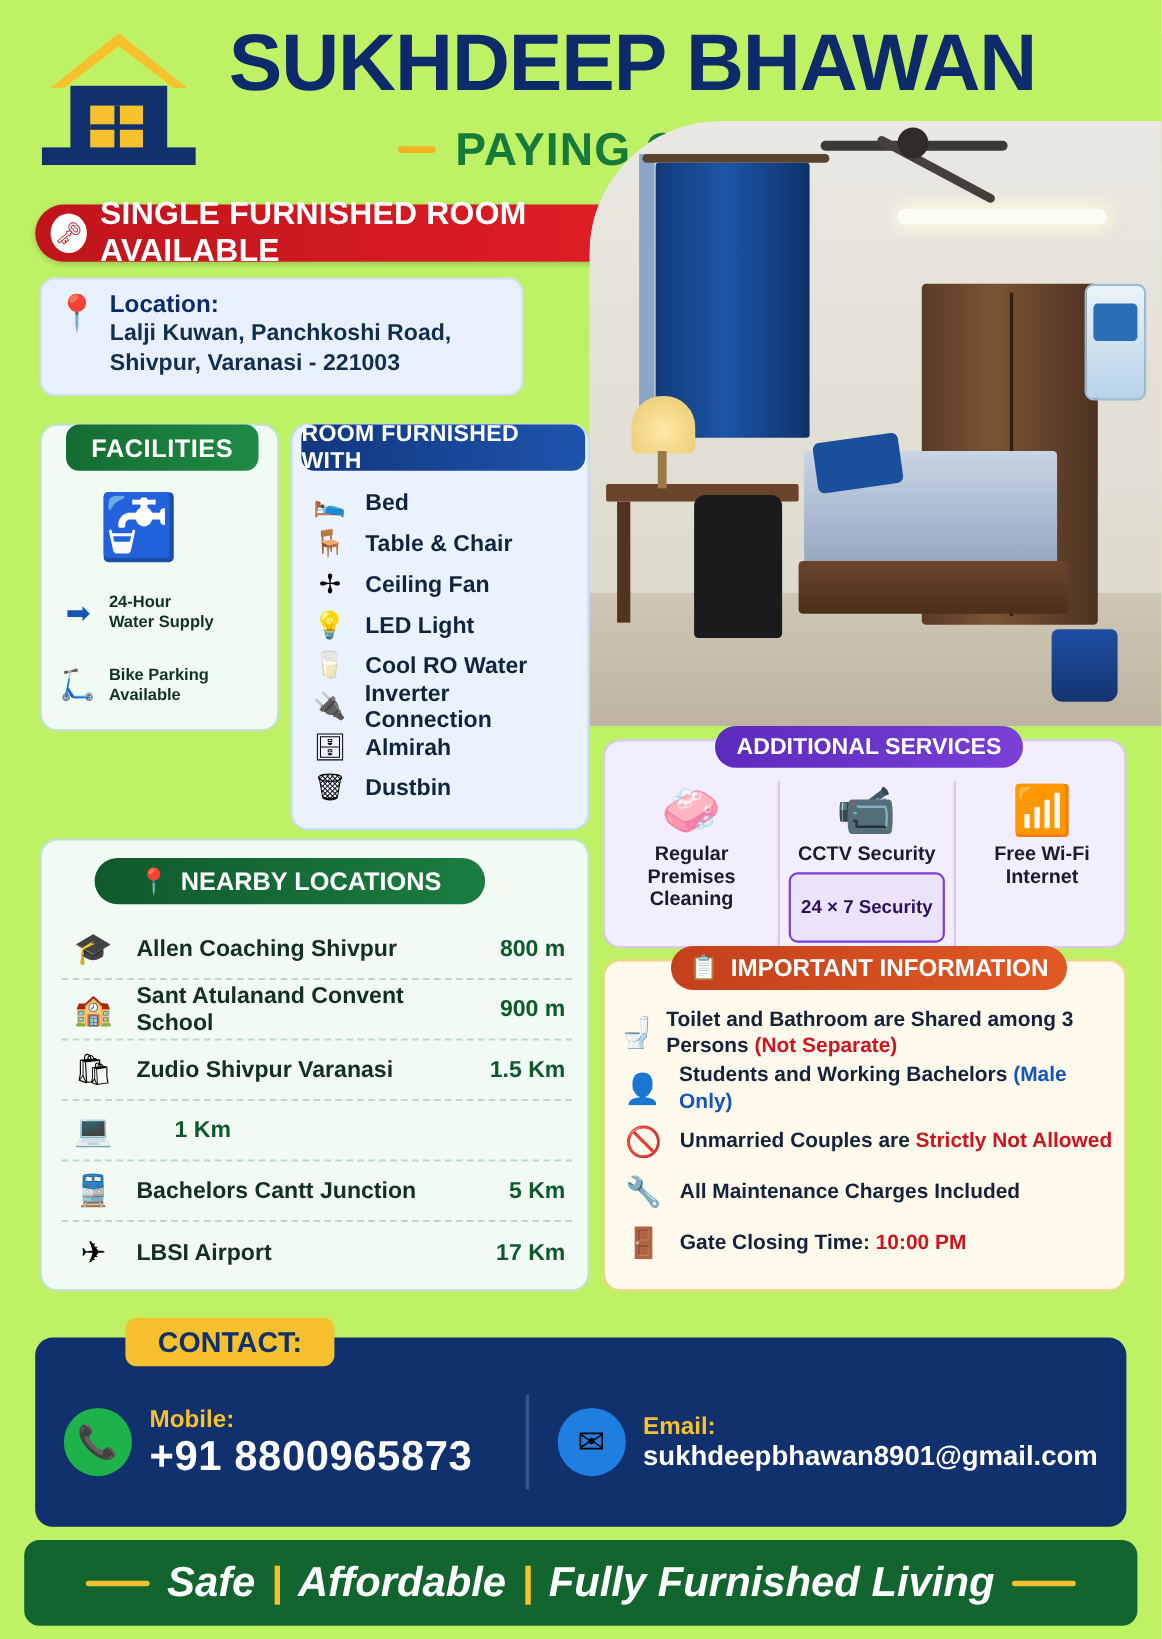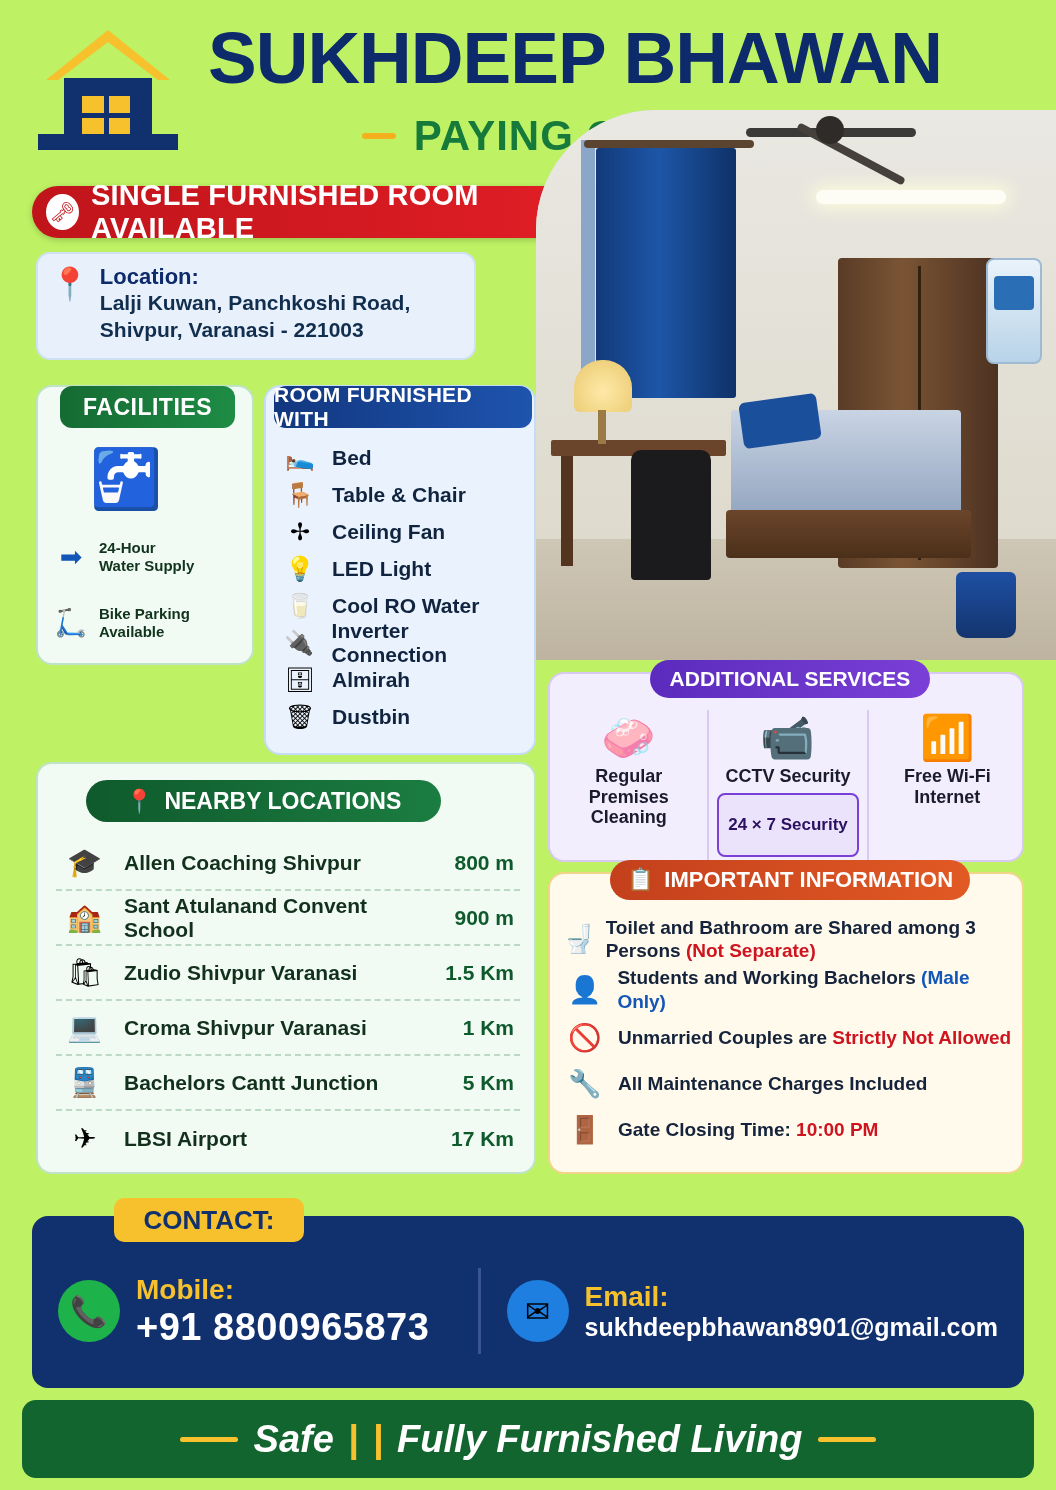--- a/index.html
+++ b/index.html
@@ -202,21 +202,21 @@
   }
   .contact-body { position: absolute; left: 0; top: 52px; width: 992px; display: flex; align-items: center; }
   .c-half { flex: 1; display: flex; align-items: center; gap: 16px; padding: 0 26px; }
   .c-div { width: 3px; height: 86px; background: #3a5490; }
   .c-ic {
     width: 62px; height: 62px; border-radius: 50%; flex: 0 0 62px;
     display: flex; align-items: center; justify-content: center; font-size: 30px;
   }
   .c-ic.phone { background: #1eb24b; }
   .c-ic.mail { background: #1f7fe0; }
-  .c-lb { font-size: 28px; font-weight: 800; color: #f6c12c; }
+  .c-lb { font-size: 22px; font-weight: 800; color: #f6c12c; }
   .c-val-phone { font-size: 38px; font-weight: 800; color: #ffffff; letter-spacing: .5px; }
   .c-val-mail { font-size: 25px; font-weight: 700; color: #ffffff; }
 
   
   .footer {
     position: absolute; left: 22px; top: 1400px; width: 1012px; height: 78px;
     background: #12652f; border-radius: 14px;
     display: flex; align-items: center; justify-content: center; gap: 16px;
   }
   .footer-dash { width: 58px; height: 5px; background: #f6c12c; border-radius: 3px; }
@@ -385,21 +385,20 @@
         <span class="nb-name">Sant Atulanand Convent School</span>
         <span class="nb-dist">900 m</span>
       </div>
       <div class="nb-row">
         <span class="nb-ic">🛍</span>
         <span class="nb-name">Zudio Shivpur Varanasi</span>
         <span class="nb-dist">1.5 Km</span>
       </div>
       <div class="nb-row">
         <span class="nb-ic">💻</span>
-        <span class="nb-name">Croma Shivpur Varanasi</span>
         <span class="nb-dist">1 Km</span>
       </div>
       <div class="nb-row">
         <span class="nb-ic">🚆</span>
         <span class="nb-name">Bachelors Cantt Junction</span>
         <span class="nb-dist">5 Km</span>
       </div>
       <div class="nb-row">
         <span class="nb-ic">✈</span>
         <span class="nb-name">LBSI Airport</span>
@@ -466,19 +465,20 @@
         </span>
       </div>
     </div>
   </div>
 
   <div class="footer">
     <span class="footer-dash"></span>
     <span class="footer-txt">
       <span>Safe</span>
       <span class="footer-sep">|</span>
+      <span>Affordable</span>
       <span class="footer-sep">|</span>
       <span>Fully Furnished Living</span>
     </span>
     <span class="footer-dash"></span>
   </div>
 
 </div>
 
 </body></html>

